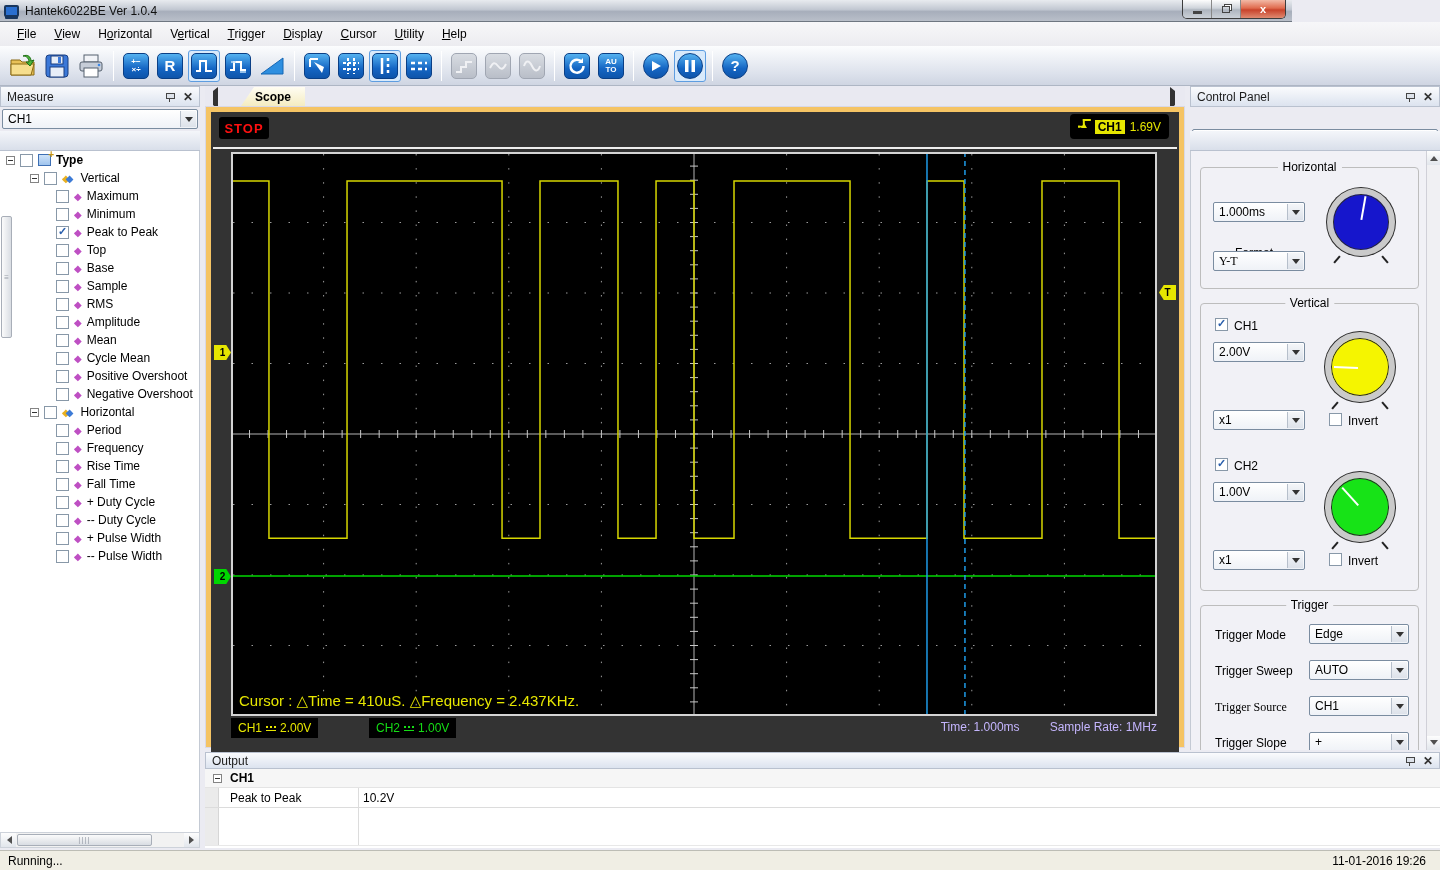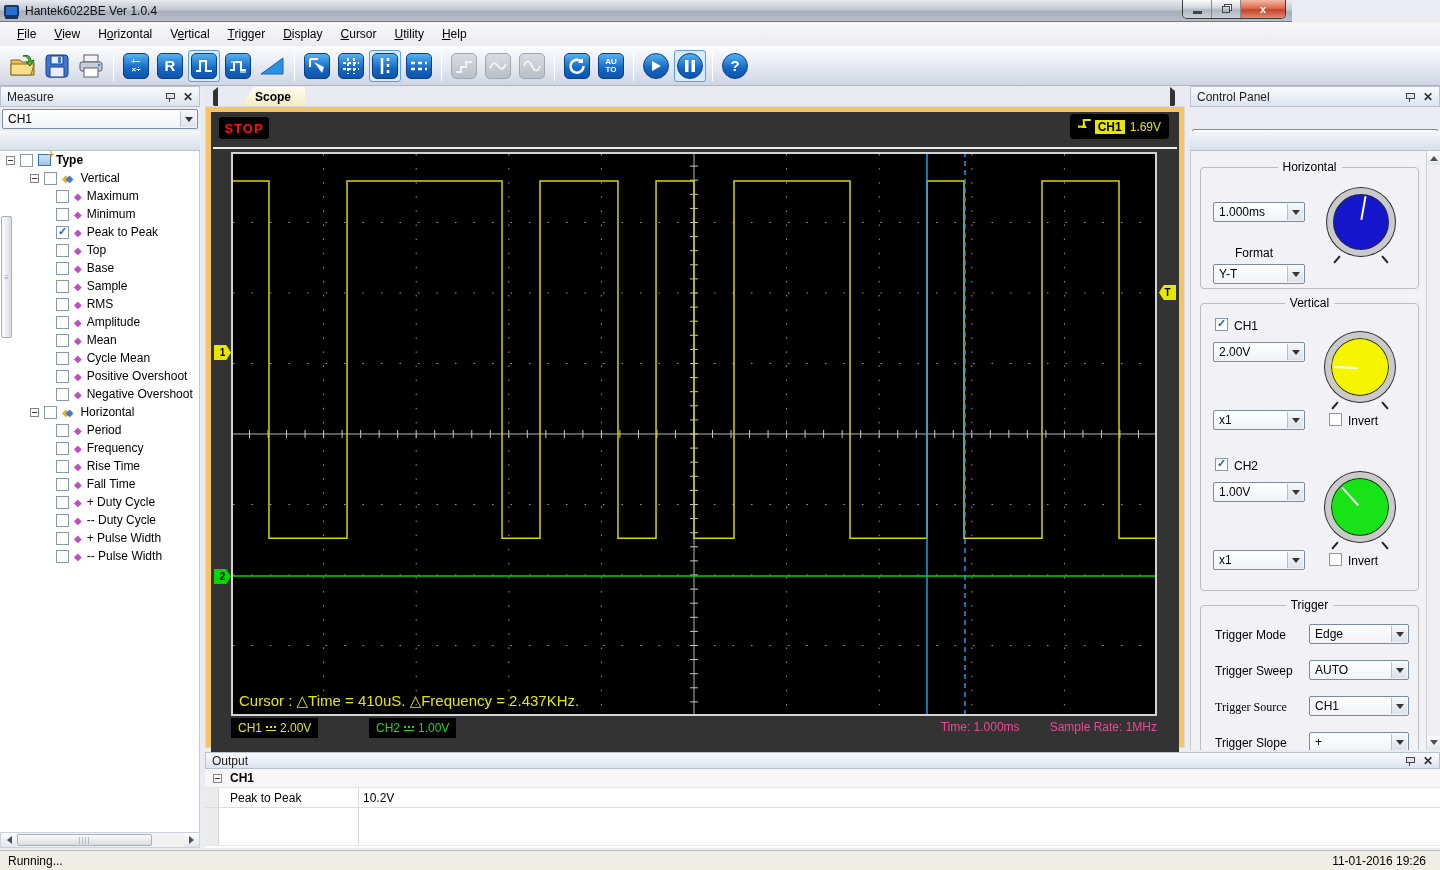--- a/index.html
+++ b/index.html
@@ -104,21 +104,21 @@
   #trig-badge .lv { color:#E6E600; }
   #scope-sep { position:absolute; left:2px; top:35px; width:964px; height:2px; background:#EDEDED; }
   #graticule { position:absolute; left:20px; top:40px; }
   .mk { position:absolute; width:17px; height:15px; display:flex; align-items:center; justify-content:center;
     font-size:10px; font-weight:bold; color:#000; }
   .mk-right { clip-path:polygon(0 0,72% 0,100% 50%,72% 100%,0 100%); }
   .mk-left { clip-path:polygon(28% 0,100% 0,100% 100%,28% 100%,0 50%); }
   .chbadge { position:absolute; top:606px; height:20px; background:#000; display:flex; align-items:center;
     gap:4px; padding:0 7px; font-size:12px; }
   .dcsym { width:10px; height:5px; border-top:2px dotted currentColor; border-bottom:1px solid currentColor; display:inline-block; }
-  #time-readout { position:absolute; top:608px; right:22px; color:#ec4899; font-size:12px; display:flex; gap:30px; }
+  #time-readout { position:absolute; top:608px; right:22px; color:#c4b5fd; font-size:12px; display:flex; gap:30px; }
   .trig-edge-ico { width:12px; height:14px; position:relative; }
   .trig-edge-ico::before { content:""; position:absolute; left:0; bottom:2px; width:11px; height:9px;
     border-top:2px solid #E6E600; border-left:2px solid #E6E600; border-bottom:2px solid #E6E600;
     border-bottom-color:transparent; clip-path:polygon(0 55%,40% 55%,40% 0,100% 0,100% 20%,55% 20%,55% 70%,0 70%); background:#E6E600; }
   .trig-edge-ico::after { content:""; position:absolute; left:3px; top:0; border:3px solid transparent; border-bottom:5px solid #E6E600; }
 
   
   #cp-head { left:1190px; top:86px; width:250px; height:21px; }
   #cp-dd { left:1192px; top:109px; width:246px; }
   #cp-strip { position:absolute; left:1190px; top:131px; width:250px; height:20px; }
@@ -547,21 +547,21 @@
 <div id="cp-body">
 
   <div class="group" style="top:16px; height:122px;">
     <span class="gtitle">Horizontal</span>
     <span class="glabel" style="left:14px; top:32px;">Time/DIV</span>
     <div class="dd" style="position:absolute; left:12px; top:34px; width:92px;">
       <span>1.000ms</span>
         <span class="arr"></span>
     </div>
     <span class="glabel" style="left:14px; top:78px;margin-left:20px;">Format</span>
-    <div class="dd" style="position:absolute; left:12px; top:96px; width:92px;">
+    <div class="dd" style="position:absolute; left:12px; top:83px; width:92px;font-family:Liberation Serif, serif;">
       <span>Y-T</span>
         <span class="arr"></span>
     </div>
     <div class="knob" style="left:126px; top:20px; width:68px; height:68px; background:#1616CC;">
       <span class="ptr" style="transform:rotate(10deg) translate(-1px,-26px);"></span>
     </div>
   </div>
 
   <div class="group" style="top:152px; height:288px;">
     <span class="gtitle">Vertical</span>

